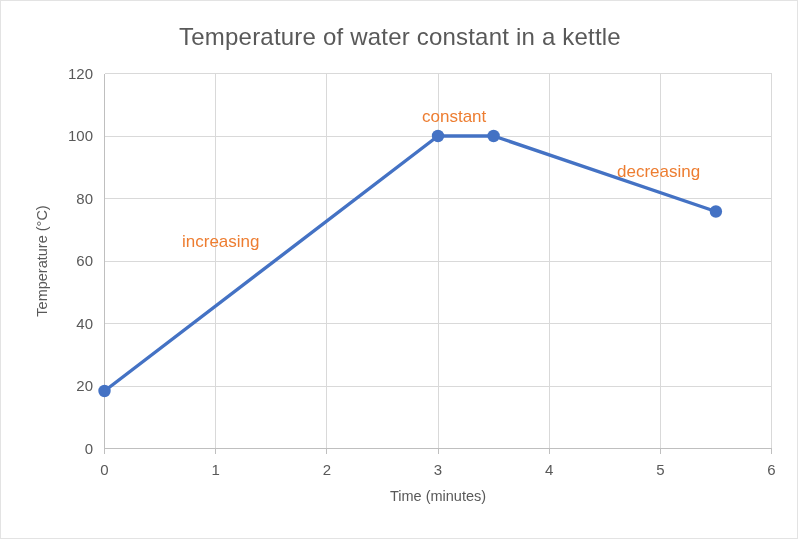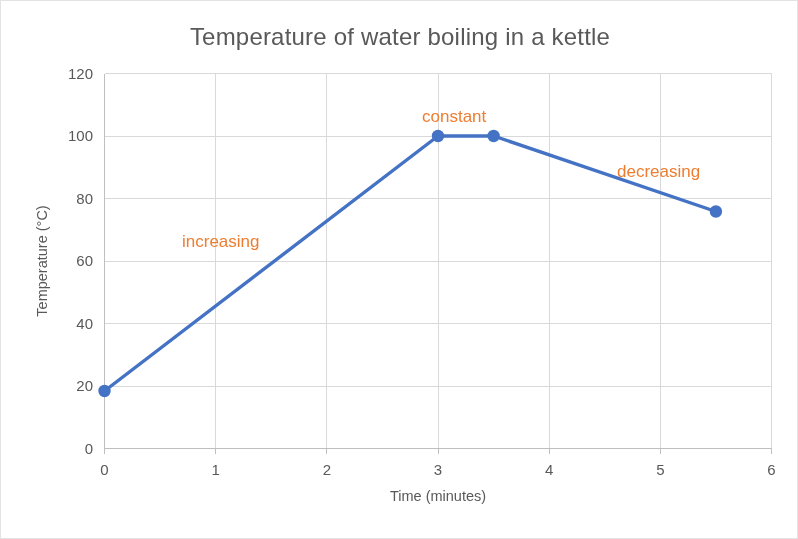--- a/index.html
+++ b/index.html
@@ -76,21 +76,21 @@
   .series-marker {
     fill: #4472C4;
     stroke: none;
   }
 </style>
 </head>
 <body>
 
 <div id="chart-card">
 
-  <div id="chart-title">Temperature of water boiling in a kettle</div>
+  <div id="chart-title">Temperature of water constant in a kettle</div>
 
   <svg id="plot-svg" width="798" height="539">
 
     <g>
       <line class="gridline" x1="103.5" y1="72.5" x2="770.5" y2="72.5"></line>
       <line class="gridline" x1="103.5" y1="135.0" x2="770.5" y2="135.0"></line>
       <line class="gridline" x1="103.5" y1="197.5" x2="770.5" y2="197.5"></line>
       <line class="gridline" x1="103.5" y1="260.0" x2="770.5" y2="260.0"></line>
       <line class="gridline" x1="103.5" y1="322.5" x2="770.5" y2="322.5"></line>
       <line class="gridline" x1="103.5" y1="385.0" x2="770.5" y2="385.0"></line>

